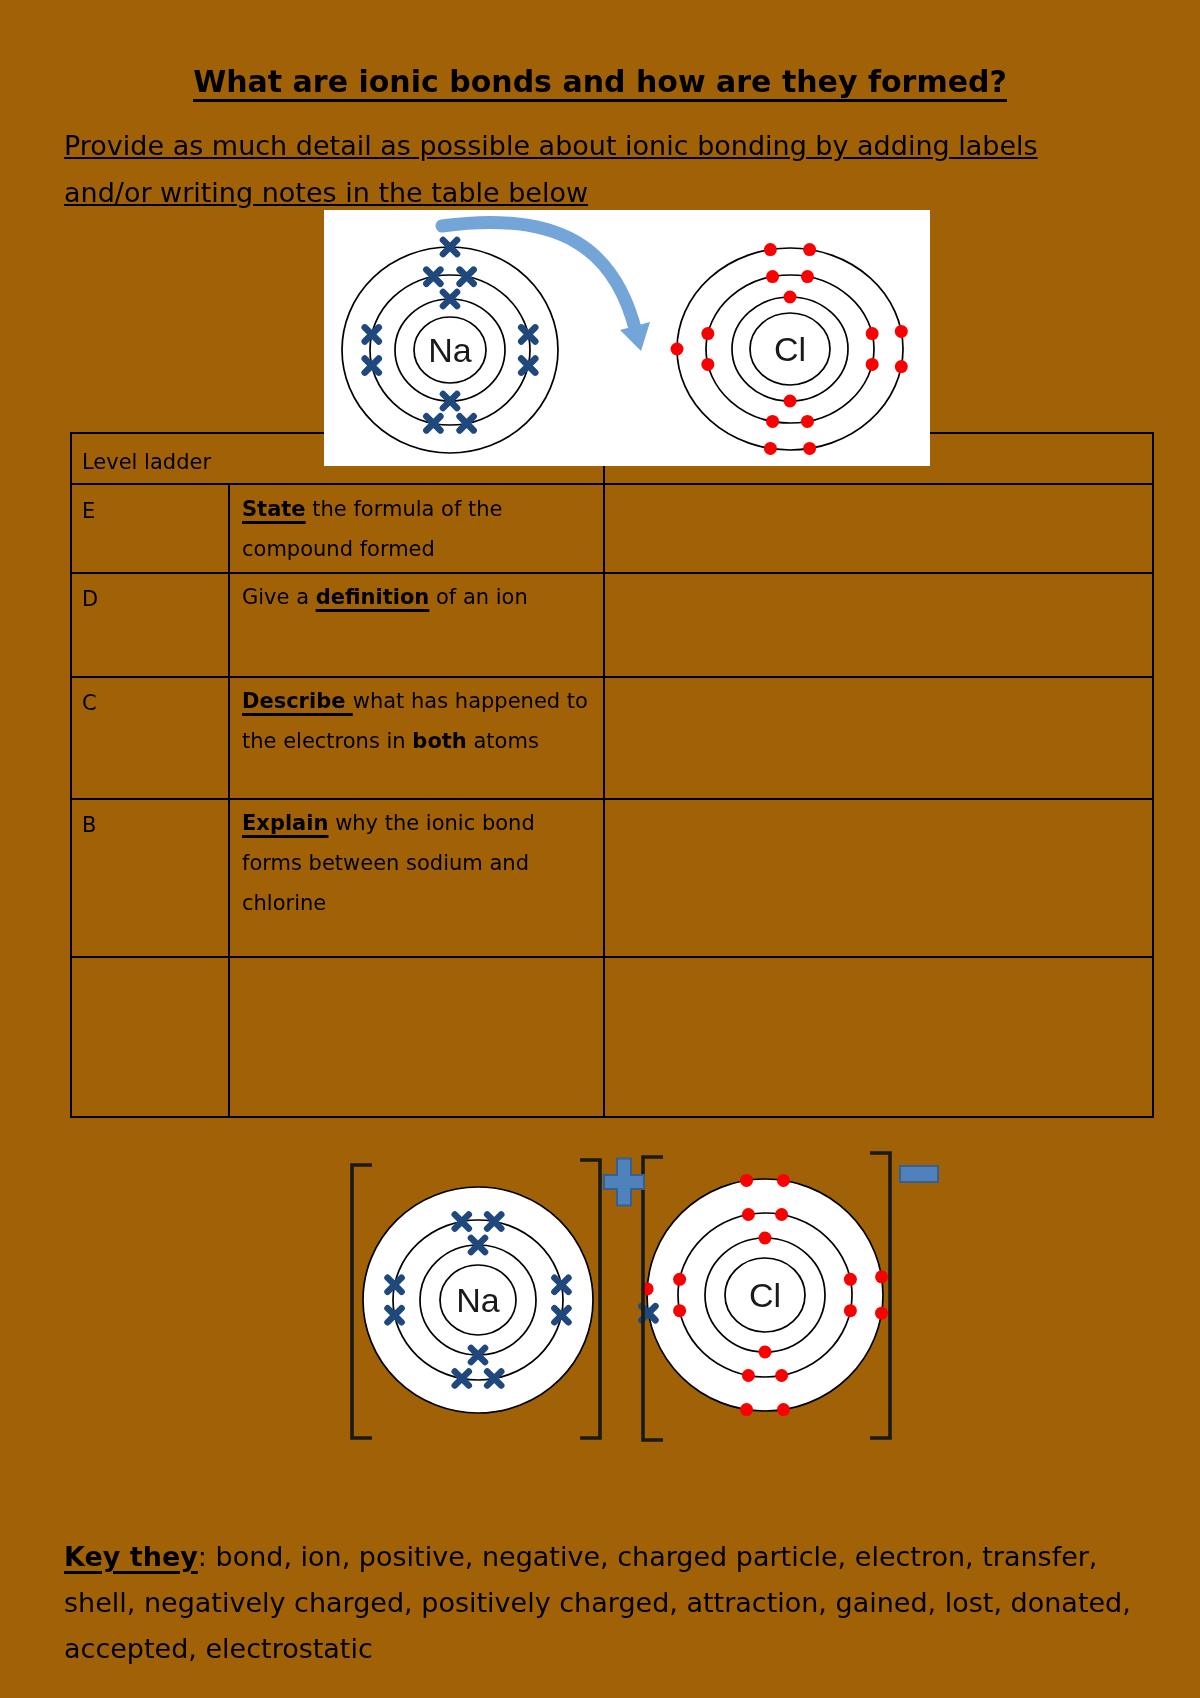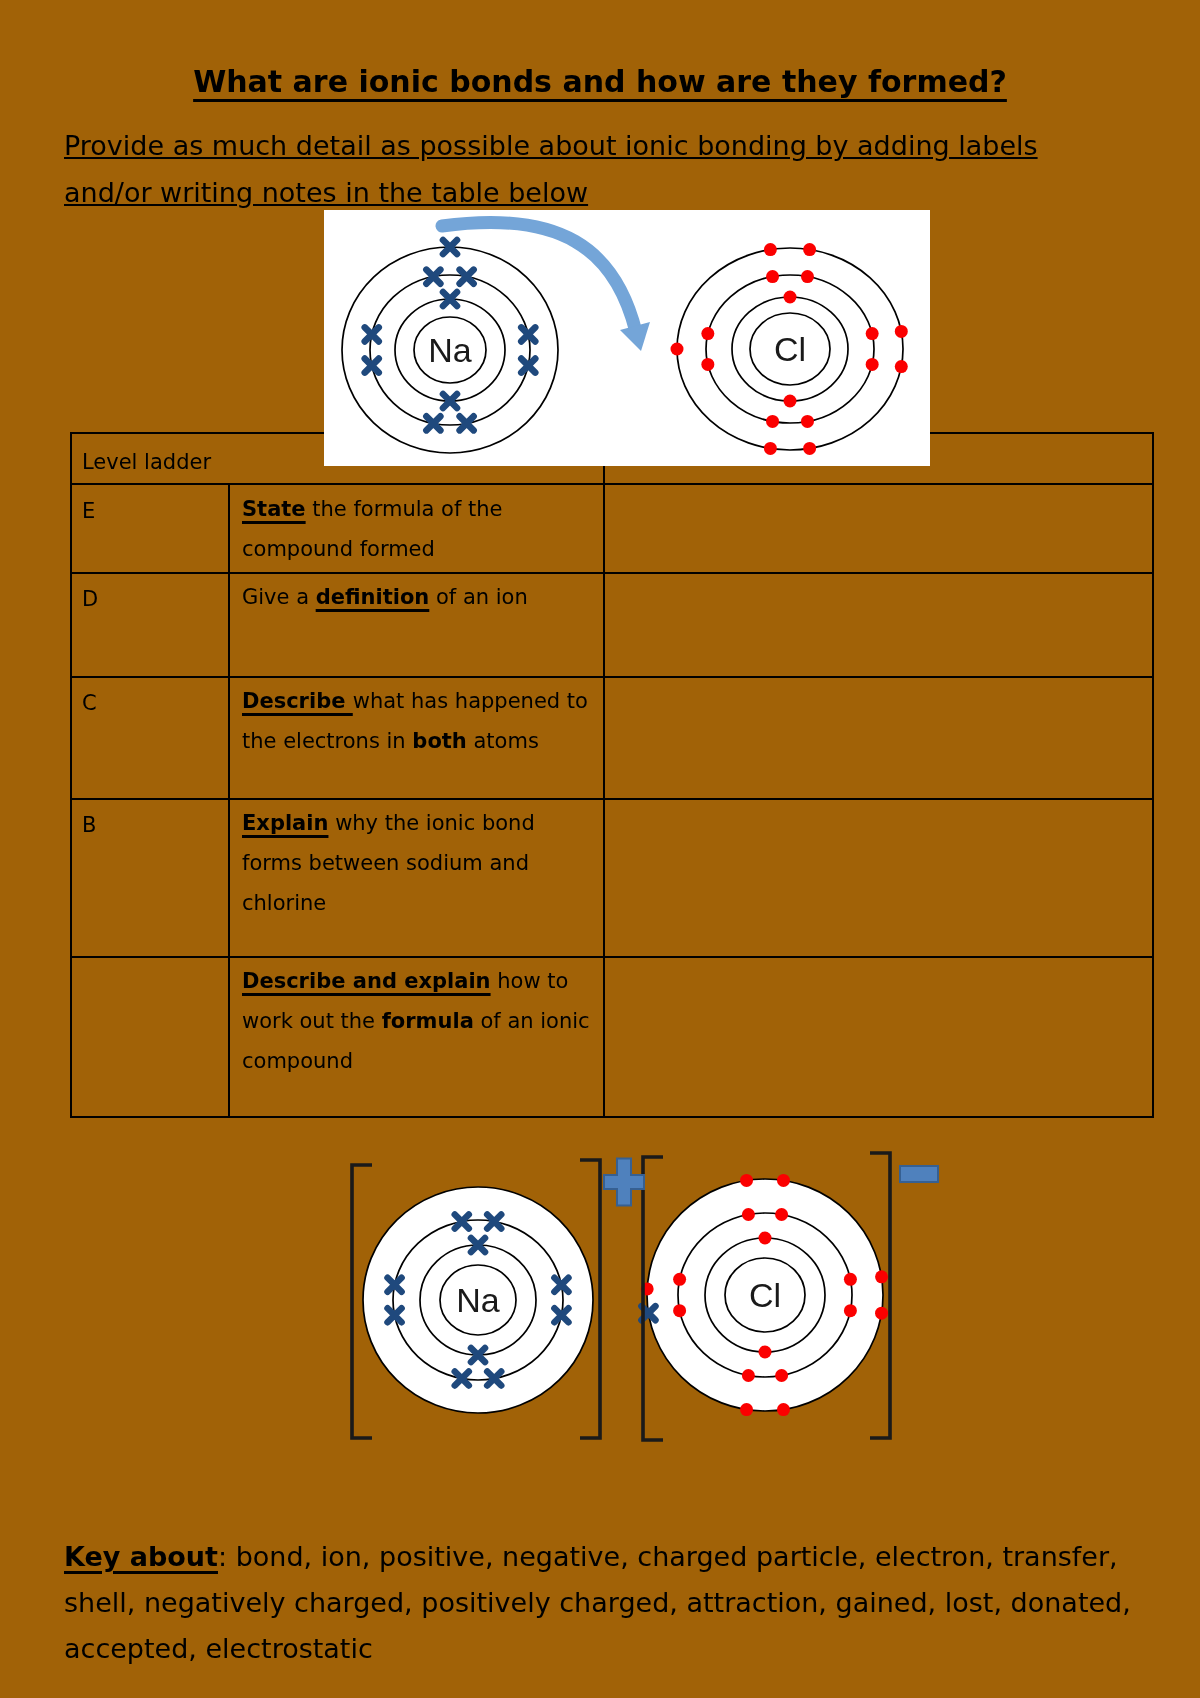--- a/index.html
+++ b/index.html
@@ -50,21 +50,20 @@
     <div class="cell lv" style="top:371px">B</div>
 
     <div class="cell desc" style="top:55px"><span class="bu">State</span><span> the formula of the compound formed</span></div>
 
     <div class="cell desc" style="top:143px"><span>Give a </span><span class="bu">definition</span><span> of an ion</span></div>
 
     <div class="cell desc" style="top:247px"><span class="bu">Describe </span><span>what has happened to the electrons in </span><span class="b">both</span><span> atoms</span></div>
 
     <div class="cell desc" style="top:369px"><span class="bu">Explain</span><span> why the ionic bond forms between sodium and chlorine</span></div>
 
-    <div class="cell desc" style="top:527px"><span class="bu">Describe and explain</span><span> how to work out the </span><span class="b">formula</span><span> of an ionic compound</span></div>
 
     <div class="cell ans" style="top:49px;height:89px"></div>
     <div class="cell ans" style="top:138px;height:104px"></div>
     <div class="cell ans" style="top:242px;height:122px"></div>
     <div class="cell ans" style="top:364px;height:158px"></div>
     <div class="cell ans" style="top:522px;height:158px"></div>
   </div>
 
   <svg id="diagTop" style="left:270px;top:210px" width="660" height="256" viewBox="0 0 660 256">
       <rect x="54" y="0" width="606" height="256" fill="#fff"></rect>
@@ -160,15 +159,15 @@
         <circle cx="435" cy="212" r="6.5" fill="#FB0000"></circle>
       </g>
       <path d="M 42 25 L 22 25 L 22 298 L 42 298" stroke="#1a1a1a" stroke-width="3.6" fill="none"></path>
       <path d="M 250 20 L 270 20 L 270 298 L 250 298" stroke="#1a1a1a" stroke-width="3.6" fill="none"></path>
       <path d="M 333 17 L 313 17 L 313 300 L 333 300" stroke="#1a1a1a" stroke-width="3.6" fill="none"></path>
       <path d="M 540 13 L 560 13 L 560 298 L 540 298" stroke="#1a1a1a" stroke-width="3.6" fill="none"></path>
       <polygon points="287,18.5 301,18.5 301,35 314,35 314,49 301,49 301,65.5 287,65.5 287,49 274,49 274,35 287,35" fill="#4F81BD" stroke="#366092" stroke-width="2"></polygon>
       <rect x="570" y="26" width="38" height="16" fill="#4F81BD" stroke="#366092" stroke-width="2"></rect>
     </svg>
 
-  <div id="keywords"><span class="bu">Key about</span><span>: bond, ion, positive, negative, charged particle, electron, transfer, shell, negatively charged, positively charged, attraction, gained, lost, donated, accepted, electrostatic</span></div>
+  <div id="keywords"><span class="bu">Key they</span><span>: bond, ion, positive, negative, charged particle, electron, transfer, shell, negatively charged, positively charged, attraction, gained, lost, donated, accepted, electrostatic</span></div>
 
 </div>
 
 </body></html>

